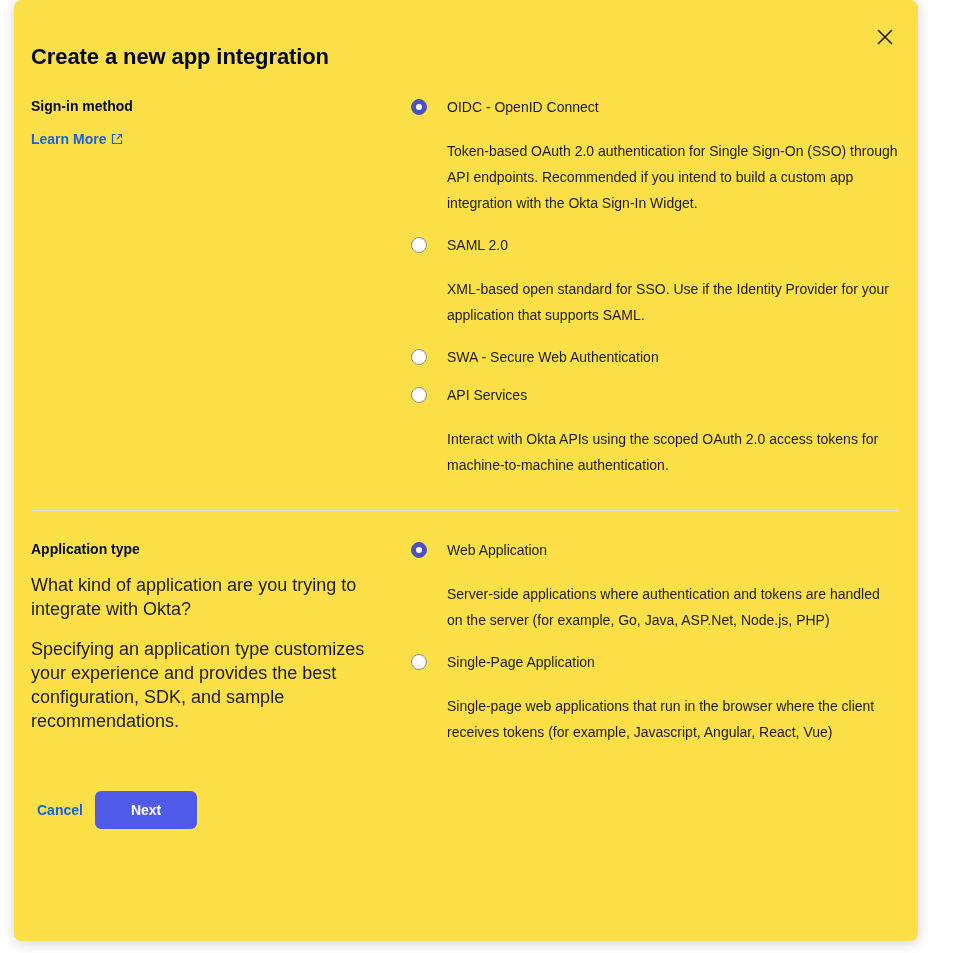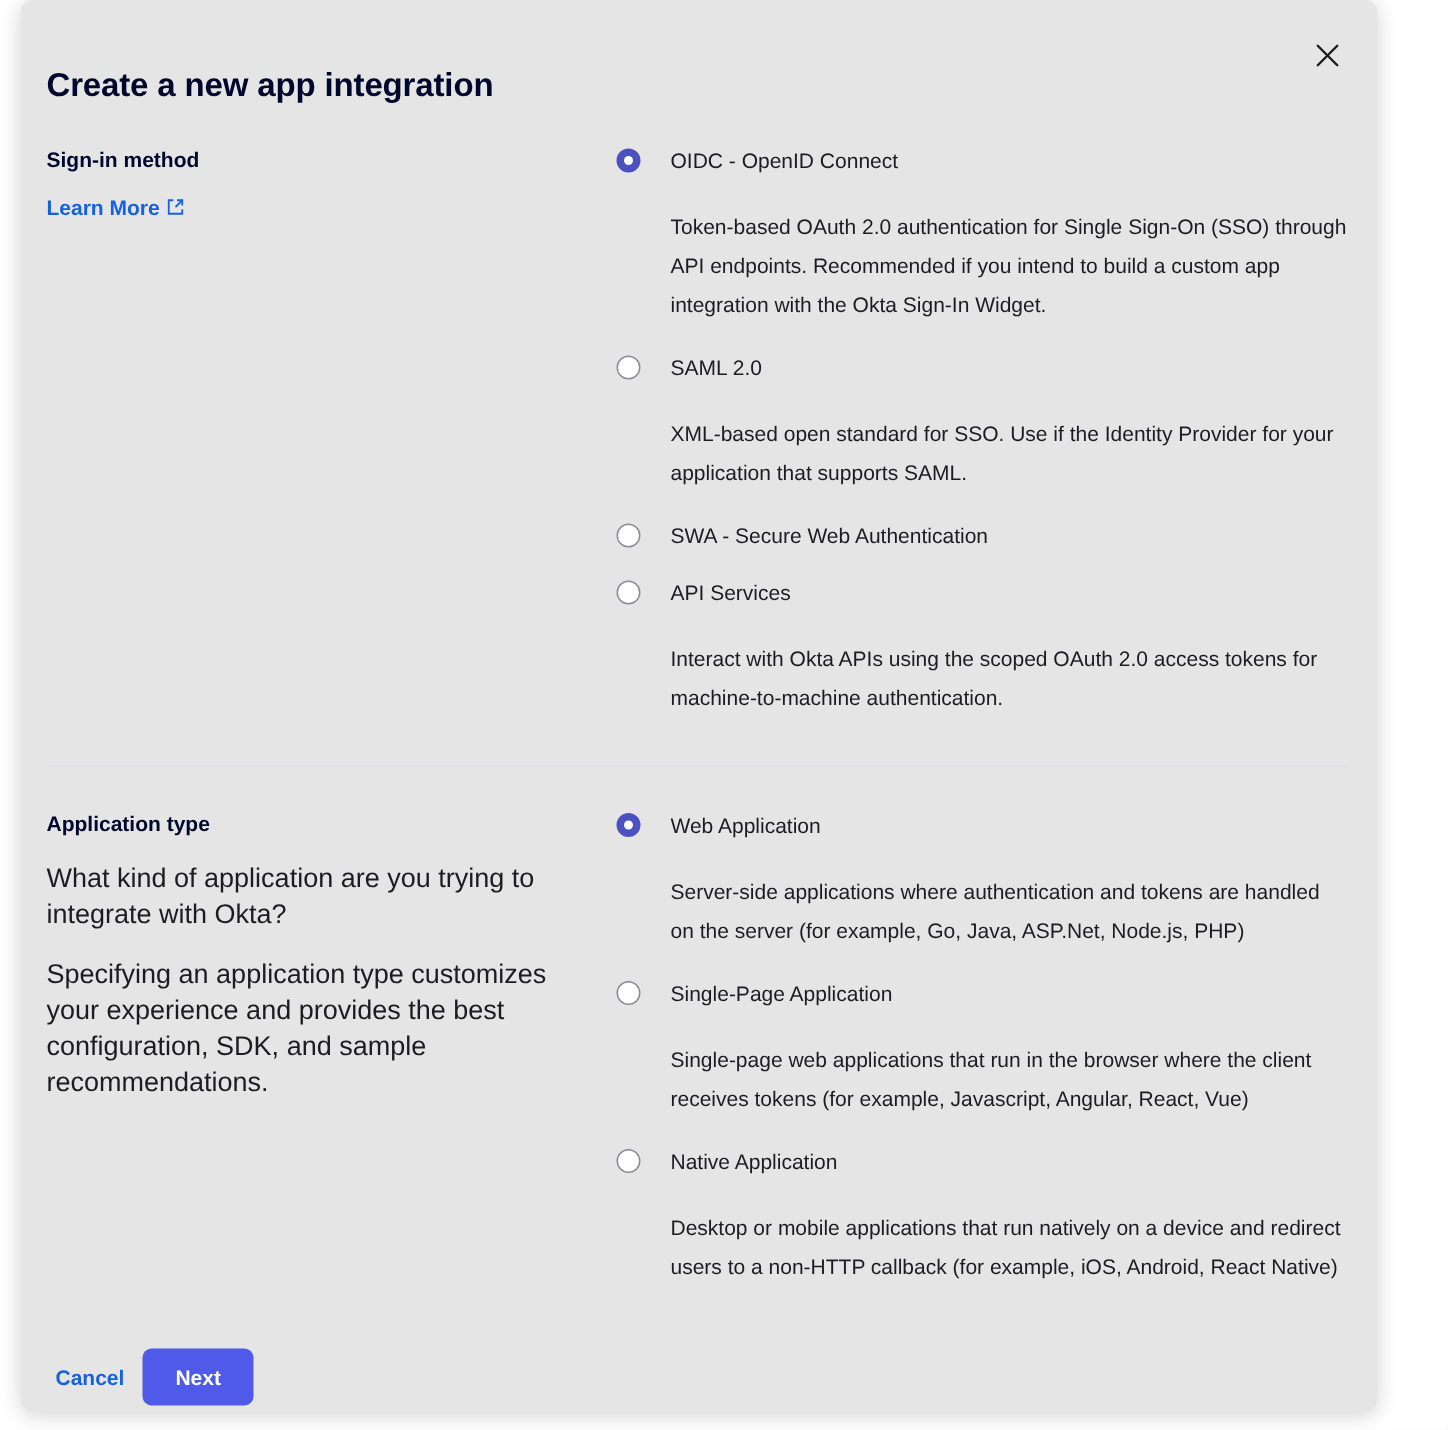--- a/index.html
+++ b/index.html
@@ -51,21 +51,21 @@
     background: #ffffff;
   }
 
   
   .modal {
     position: absolute;
     left: 14px;
     top: 0;
     width: 904px;
     height: 941px;
-    background: #e5e5e5;
+    background: #fde047;
     border-radius: 8px;
     box-shadow: 0 2px 14px rgba(0,0,0,0.18);
     box-sizing: border-box;
   }
 
   .modal-close {
     position: absolute;
     right: 20px;
     top: 24px;
     width: 26px;
@@ -215,21 +215,21 @@
 
   .btn-next {
     background: #4f5ae8;
     border: none;
     border-radius: 6px;
     font-family: "Liberation Sans", sans-serif;
     font-size: 14px;
     font-weight: bold;
     color: #ffffff;
     cursor: pointer;
-    padding: 11px 22px;
+    padding: 11px 36px;
   }
 </style>
 </head>
 <body>
 
 <div id="page">
 
   <div class="bg-page">
     <div class="bg-title">Applications</div>
     <div class="bg-left-strip"></div>
@@ -307,25 +307,20 @@
             <div class="radio-label">Web Application</div>
             <div class="radio-desc">Server-side applications where authentication and tokens are handled on the server (for example, Go, Java, ASP.Net, Node.js, PHP)</div>
           </div>
 
           <div class="radio-row">
             <span class="radio-mark"></span>
             <div class="radio-label">Single-Page Application</div>
             <div class="radio-desc">Single-page web applications that run in the browser where the client receives tokens (for example, Javascript, Angular, React, Vue)</div>
           </div>
 
-          <div class="radio-row">
-            <span class="radio-mark"></span>
-            <div class="radio-label">Native Application</div>
-            <div class="radio-desc">Desktop or mobile applications that run natively on a device and redirect users to a non-HTTP callback (for example, iOS, Android, React Native)</div>
-          </div>
 
         </div>
       </div>
 
       <div class="footer">
         <button class="btn-cancel">Cancel</button>
         <button class="btn-next">Next</button>
       </div>
 
     </div>

